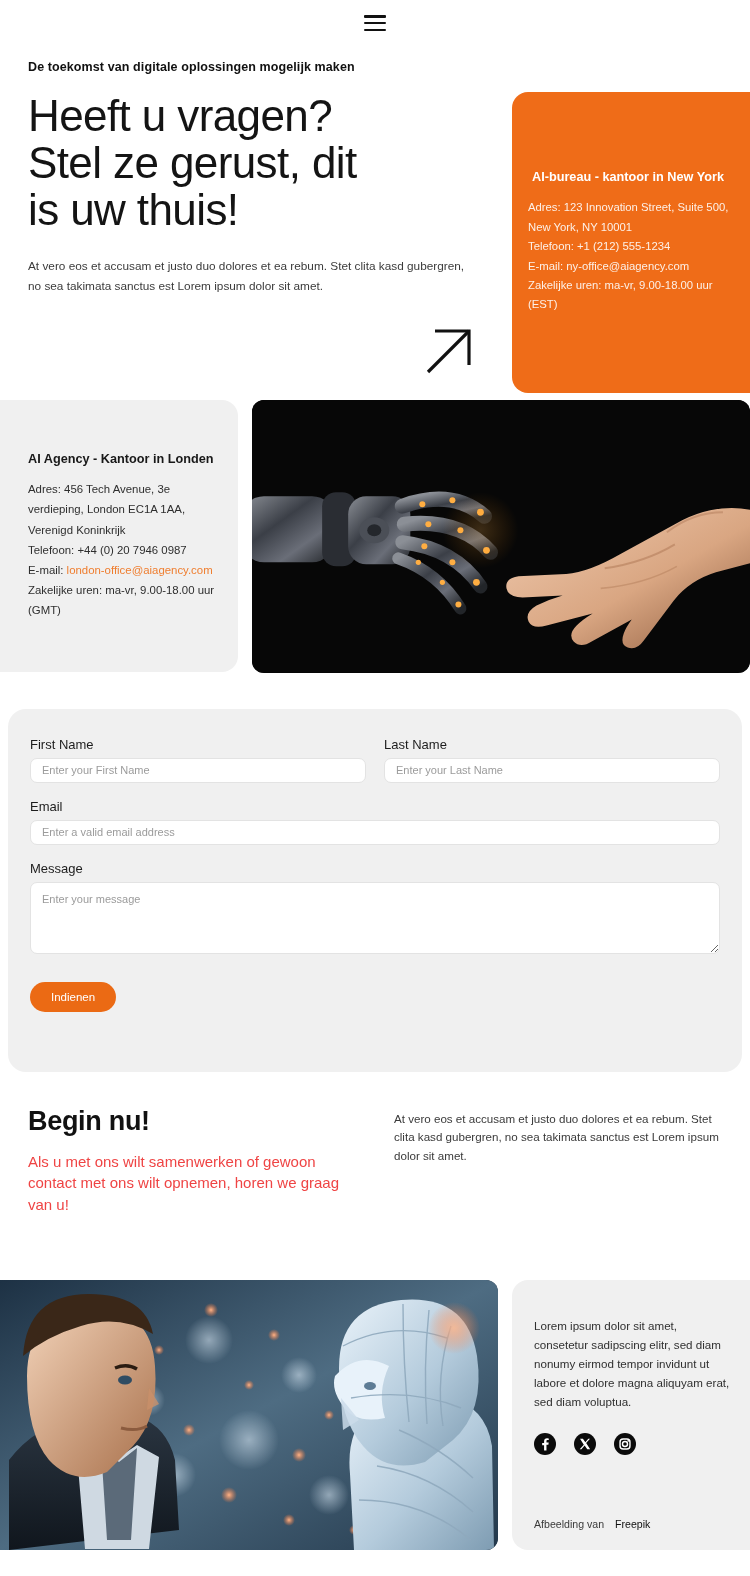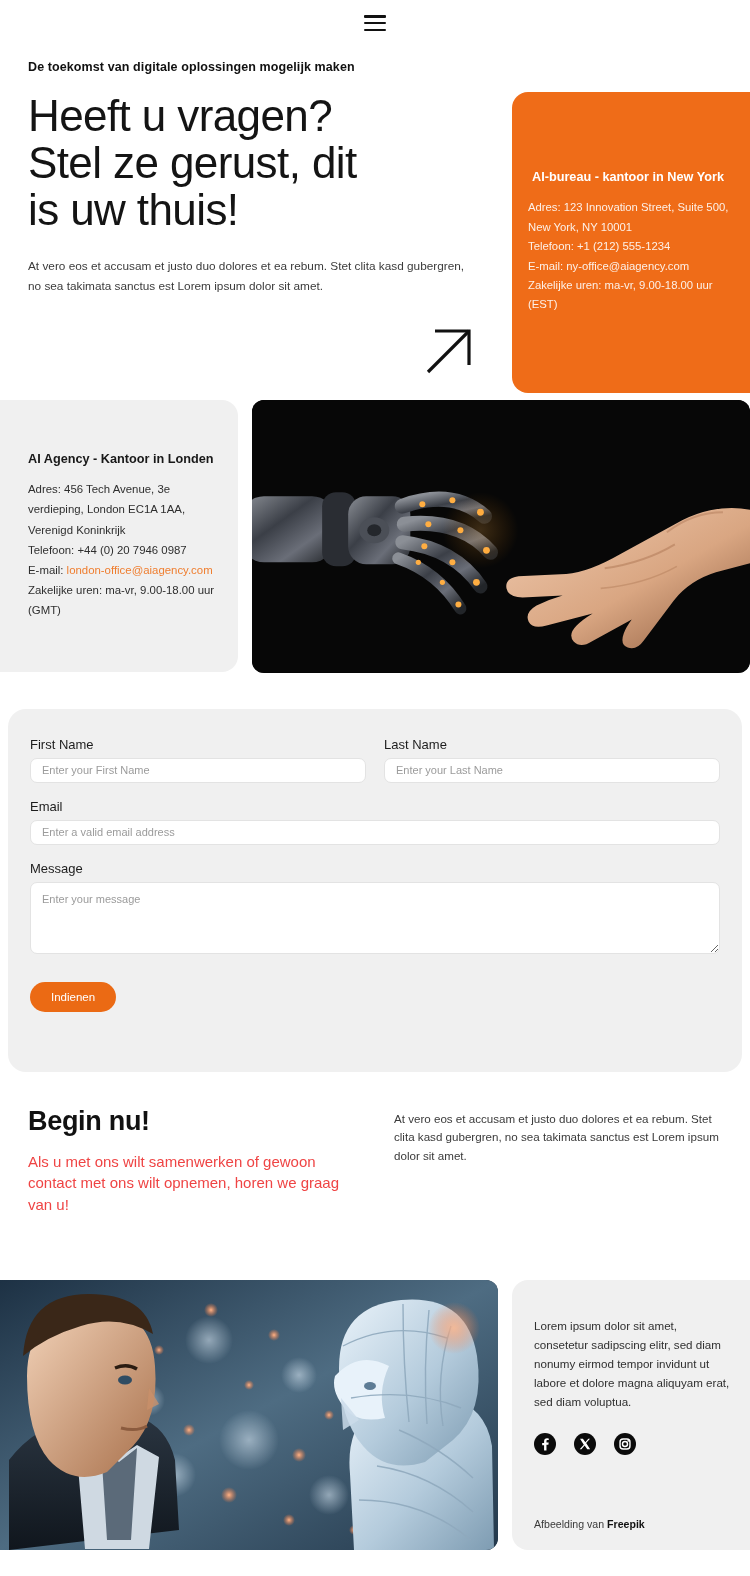--- a/index.html
+++ b/index.html
@@ -196,21 +196,21 @@
     flex-direction: column;
   }
   .social-text { font-size: 11.6px; line-height: 1.64; color: #303030; }
   .social-icons { display: flex; gap: 18px; margin-top: 22px; }
   .social-icons svg { display: block; cursor: pointer; }
   .credit {
     margin-top: auto;
     font-size: 10.6px;
     color: #3a3a3a;
   }
-  .credit b { font-weight: 700; color: #111; }
+  .credit b { font-weight: 400; color: #111; margin-left: 8px; }
 
   
   .footer {
     margin-top: 32px;
     background: #333333;
     height: 86px;
     display: flex;
     align-items: center;
     justify-content: center;
   }

